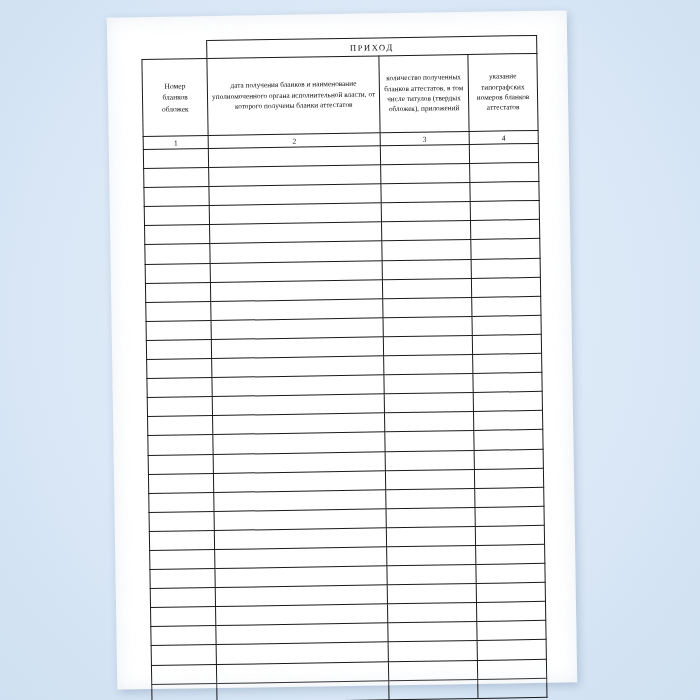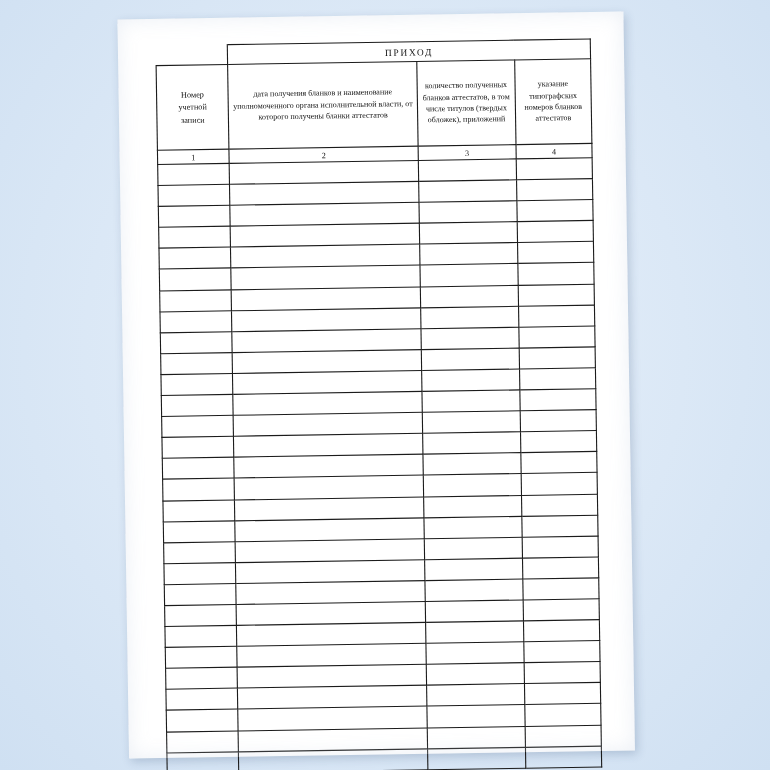--- a/index.html
+++ b/index.html
@@ -124,22 +124,22 @@
       </colgroup>
       <tbody>
         <tr>
           <td class="no-border-top-left"></td>
           <td class="group-head" colspan="3">ПРИХОД</td>
         </tr>
 
         <tr>
           <td class="col-head narrow">
             <span>Номер</span><br>
-            <span>учетной</span><br>
-            <span>записи</span>
+            <span>бланков</span><br>
+            <span>обложек</span>
           </td>
           <td class="col-head">дата получения бланков и наименование уполномоченного органа исполнительной власти, от которого получены бланки аттестатов</td>
           <td class="col-head">количество полученных бланков аттестатов, в том числе титулов (твердых обложек), приложений</td>
           <td class="col-head">указание типографских номеров бланков аттестатов</td>
         </tr>
 
         <tr class="num-row">
           <td>1</td>
           <td>2</td>
           <td>3</td>

